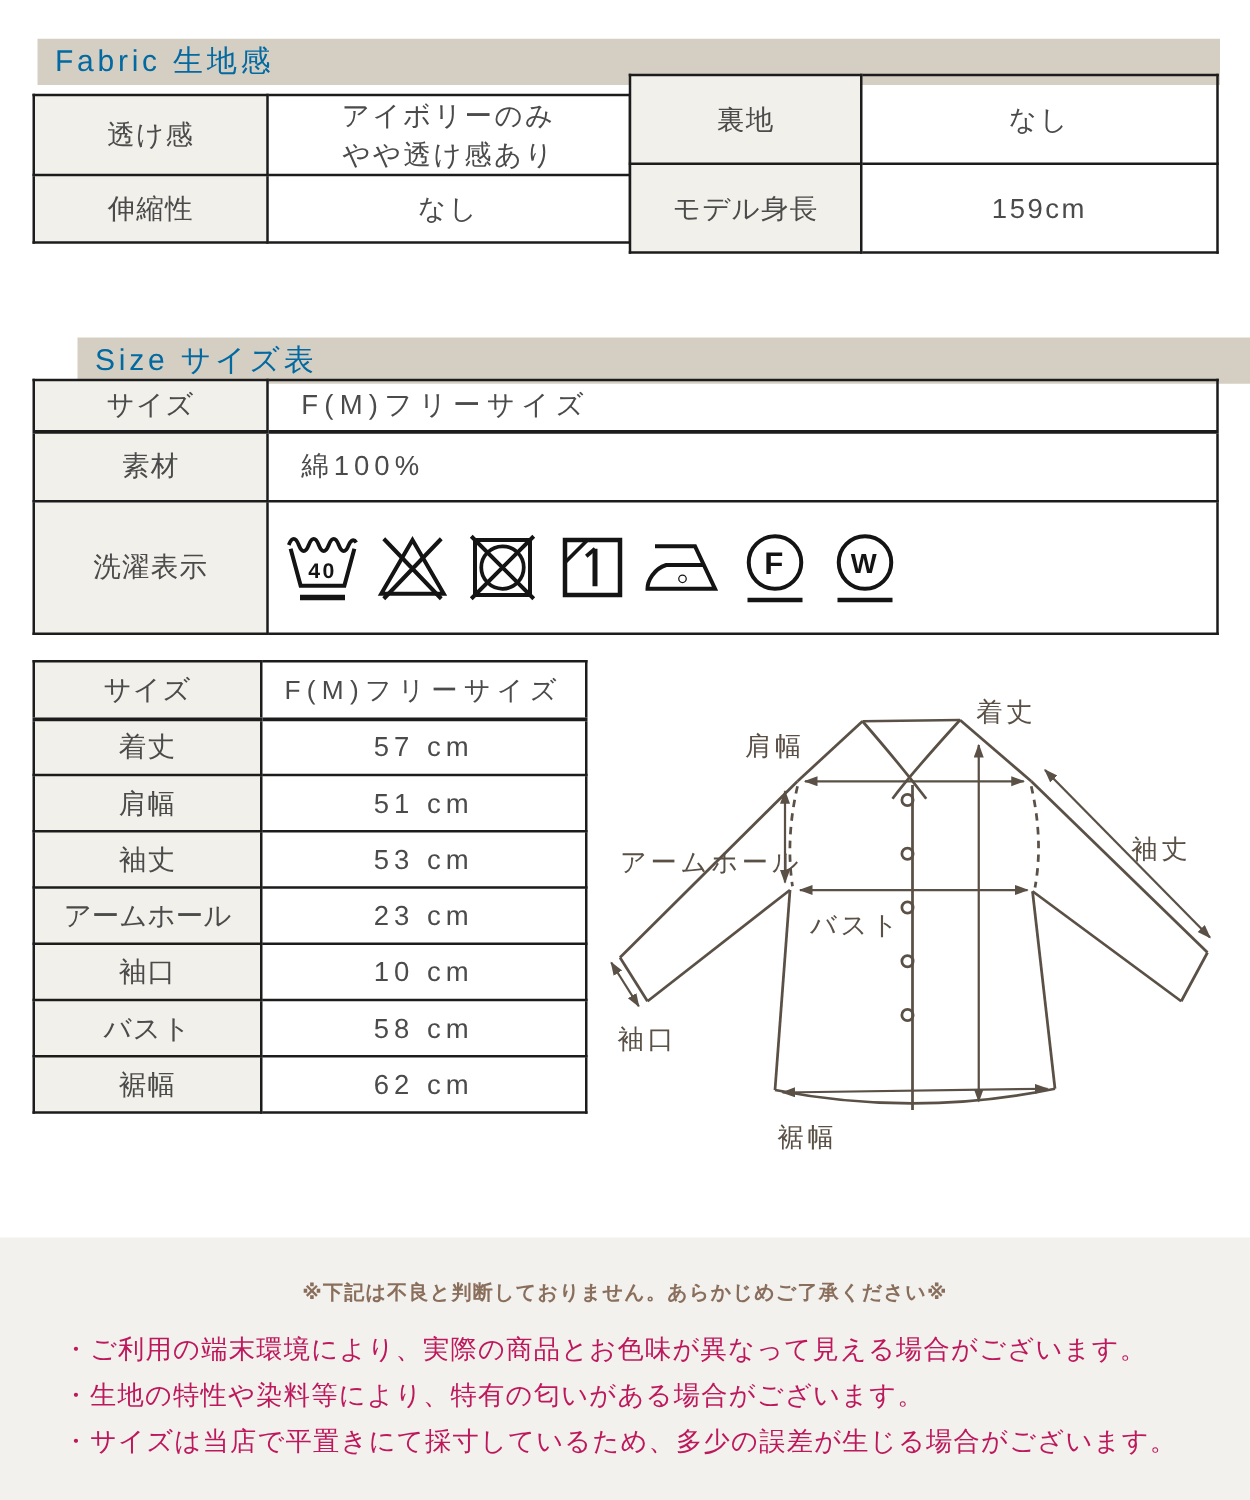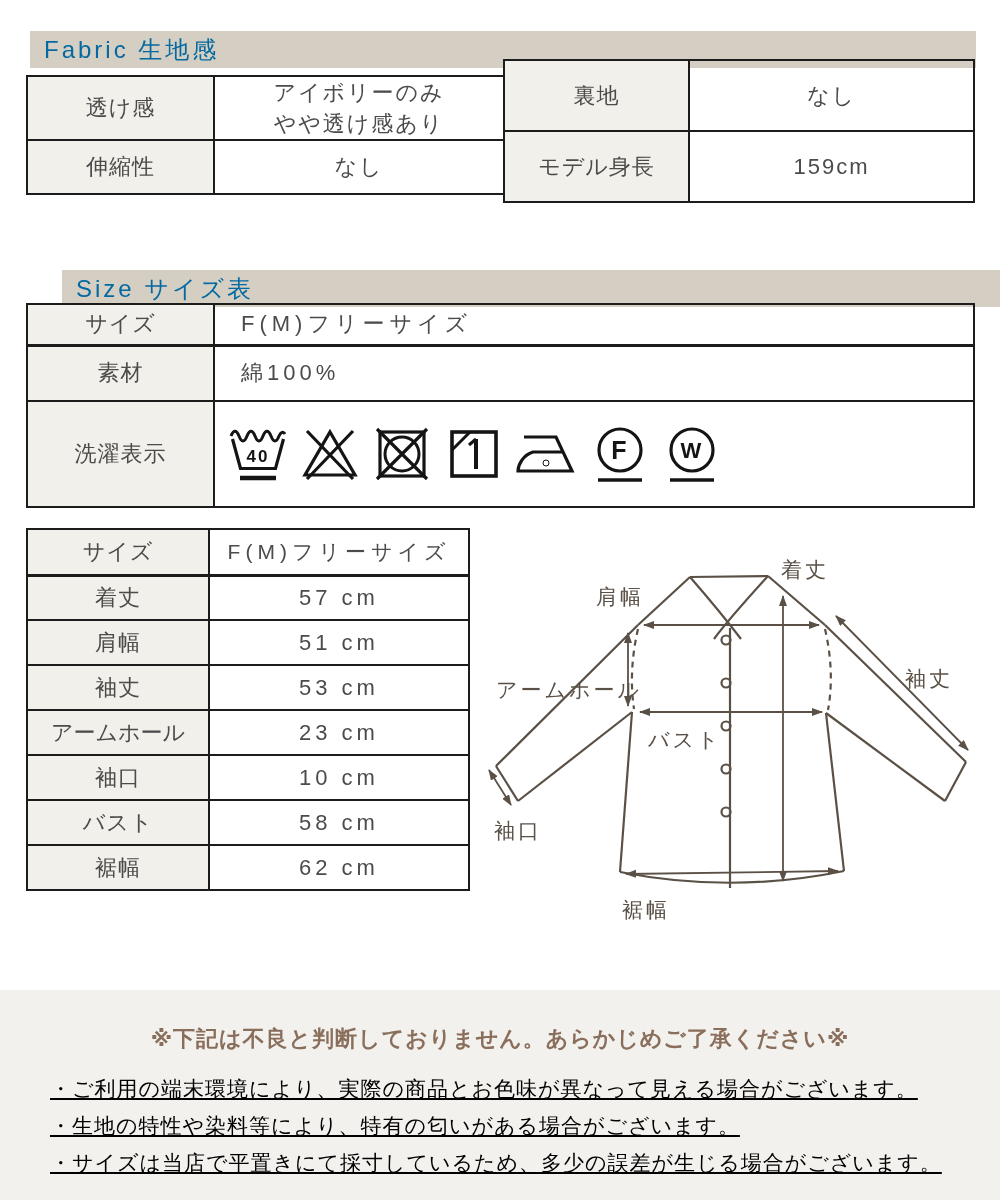--- a/index.html
+++ b/index.html
@@ -19,22 +19,22 @@
   .care{display:block;}
   .care path,.care rect,.care circle,.care line{stroke:#141414;fill:none;}
   .care text{fill:#141414;font-weight:bold;font-family:"Liberation Sans",sans-serif;}
   .diagram{position:absolute;left:478px;top:540px;}
   .diagram .ln{stroke:#5a5046;stroke-width:2.2;fill:none;}
   .diagram .dash{stroke-dasharray:6 5;}
   .diagram .arrow{stroke:#5a5046;stroke-width:1.8;fill:none;}
   .diagram text{fill:#5a5046;font-size:21px;letter-spacing:3px;
      font-family:"Liberation Sans","DejaVu Sans",sans-serif;}
   .notes{position:absolute;left:0;top:990px;width:1000px;height:210px;background:#f2f1ed;box-sizing:border-box;}
-  .notes-title{margin-top:34px;text-align:center;color:#8a6e5c;font-size:22px;font-weight:bold;letter-spacing:1px;}
-  .notes-list{margin:16px 0 0 50px;font-size:21px;color:#000000;letter-spacing:1px;text-decoration:underline;}
+  .notes-title{margin-top:34px;text-align:center;color:#8a6e5c;font-size:16px;font-weight:bold;letter-spacing:1px;}
+  .notes-list{margin:16px 0 0 50px;font-size:21px;color:#be185d;letter-spacing:1px;}
   .notes-list div{line-height:37px;}
 </style>
 </head>
 <body>
 
 <div class="page">
 
   <div class="section-bar" style="top:31px;">
     <span>Fabric 生地感</span>
   </div>

